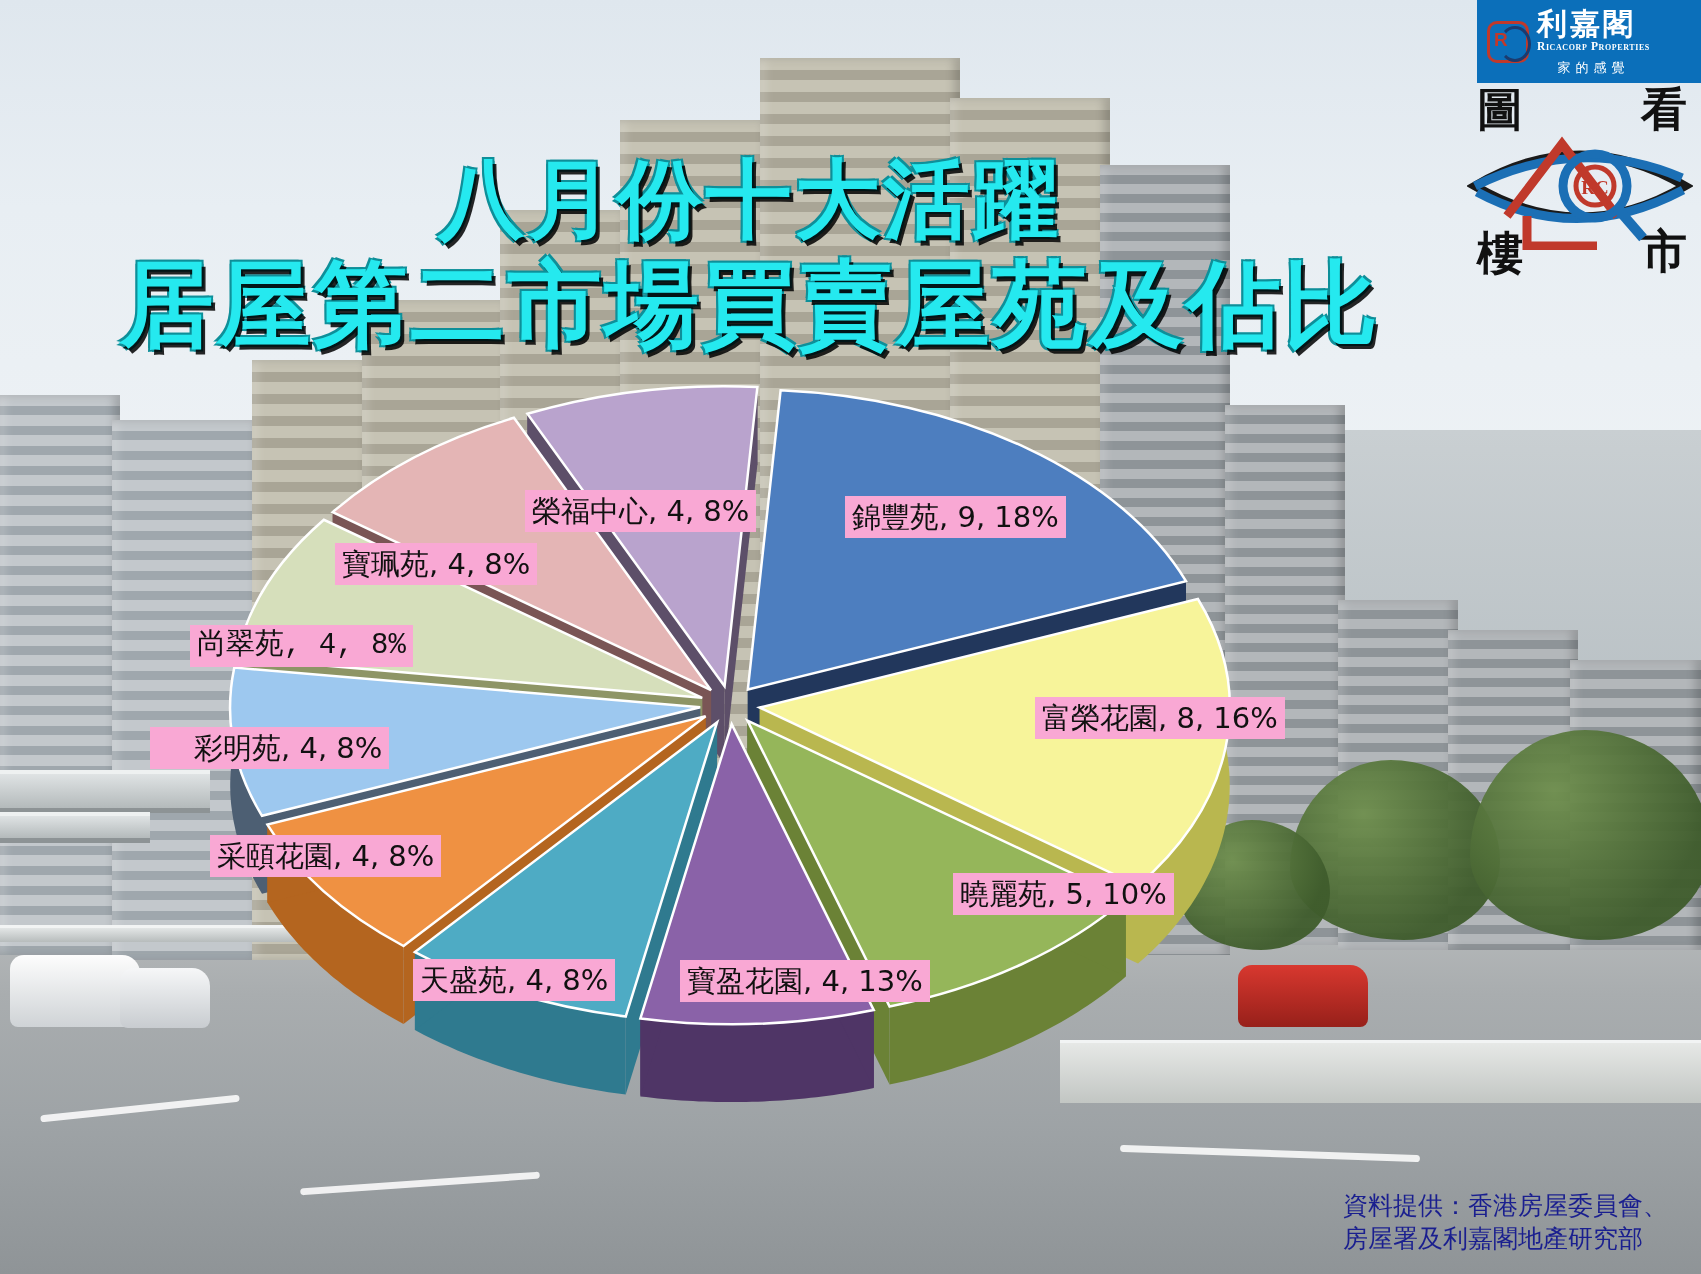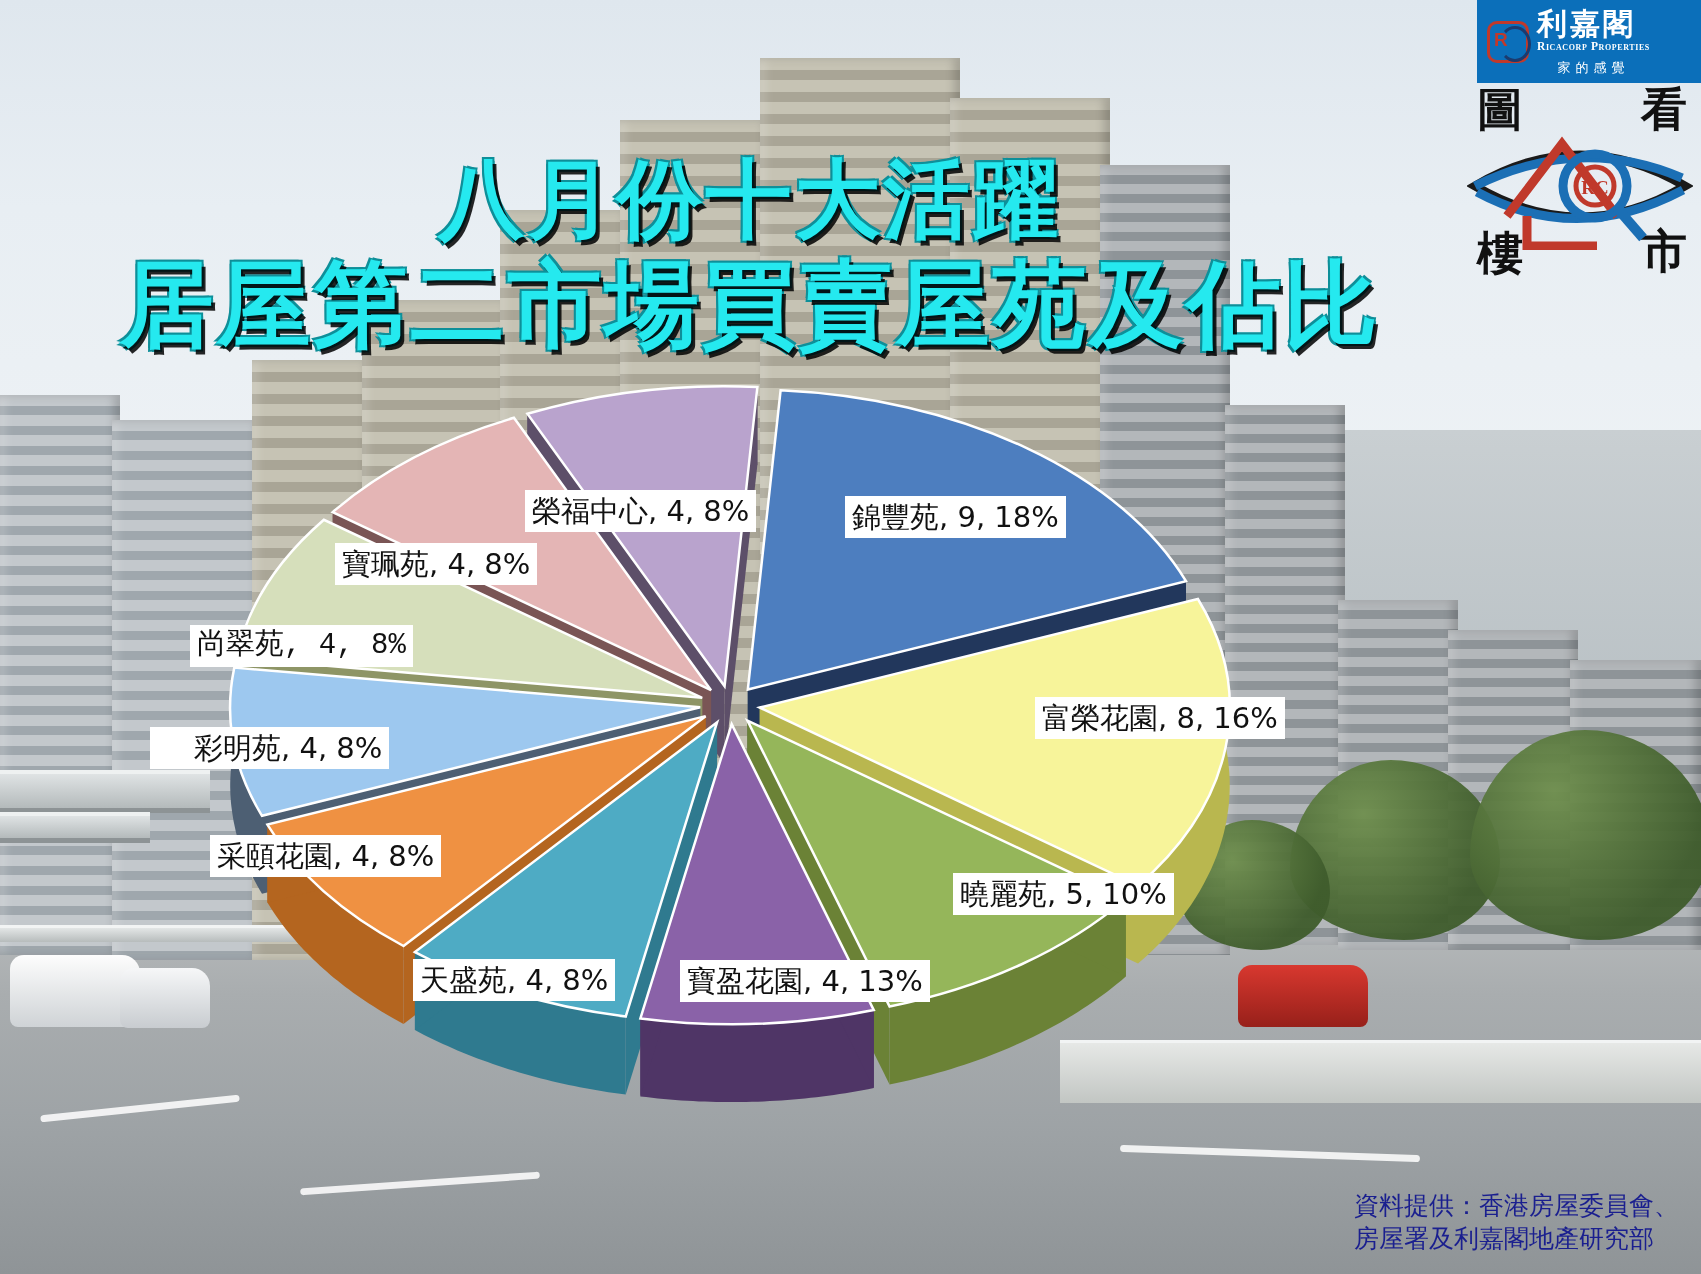--- a/index.html
+++ b/index.html
@@ -75,26 +75,26 @@
   #emblem .ch.tl{left:10px;top:0px;}
   #emblem .ch.tr{right:6px;top:0px;}
   #emblem .ch.bl{left:10px;bottom:0px;}
   #emblem .ch.br{right:6px;bottom:2px;}
   #emblem svg{position:absolute;left:0;top:34px;}
 
   
   #chart{position:absolute;left:120px;top:455px;width:1220px;height:720px;z-index:30;}
   #chart svg{position:absolute;left:0;top:0;overflow:visible;}
 
-  .dlabel{position:absolute;background:#ffffff;color:#111;
+  .dlabel{position:absolute;background:#f9a8d4;color:#111;
     font-family:"DejaVu Sans","Liberation Sans",sans-serif;
     font-size:29px;line-height:1.25;padding:3px 7px;white-space:nowrap;z-index:36;}
 
   
-  #source{position:absolute;right:22px;bottom:18px;z-index:50;
+  #source{position:absolute;right:33px;bottom:18px;z-index:50;
     color:#1a1f8f;font-size:25px;line-height:1.35;text-align:left;
     font-family:"DejaVu Sans","Liberation Sans",sans-serif;}
 </style>
 </head>
 <body>
 
 <div id="stage">
 
   <div class="bg-sky"></div>
   <div class="bg-mid"></div>

